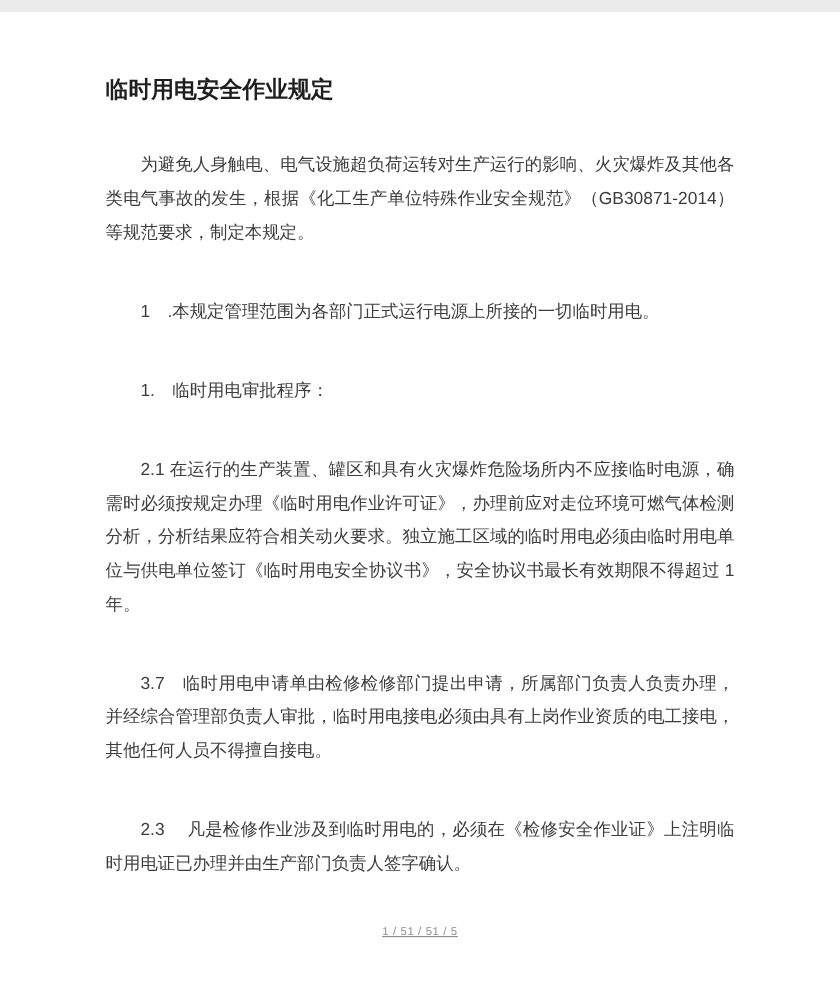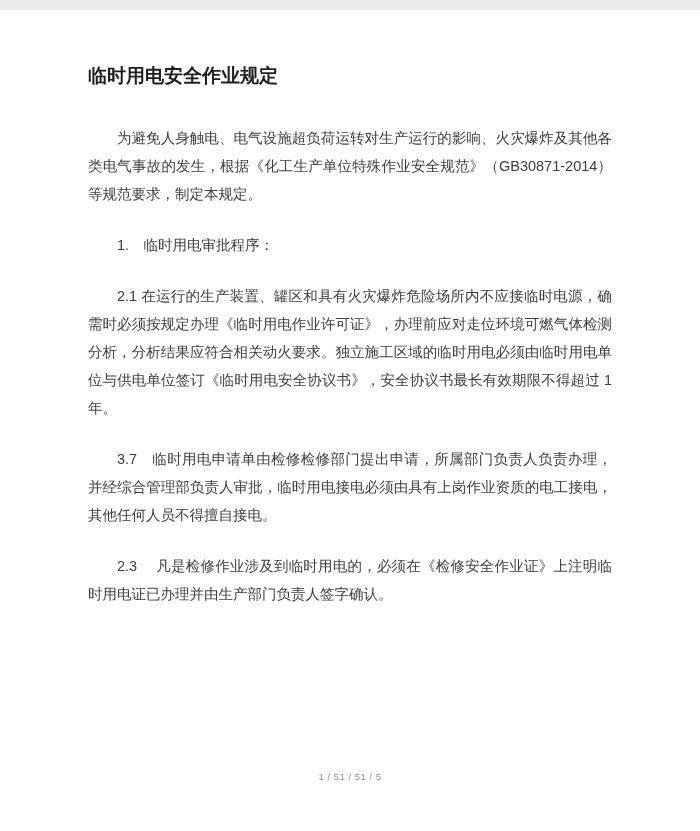--- a/index.html
+++ b/index.html
@@ -24,52 +24,54 @@
     color: #3d3d3d;
   }
   .doc-title {
     margin: 52px 0 34px 0;
     font-size: 19px;
     line-height: 28px;
     font-weight: bold;
     color: #1f1f1f;
   }
   .para {
-    margin: 23px 0;
+    margin: 38px 0;
     font-size: 14.5px;
     line-height: 28px;
     text-align: justify;
     text-indent: 2em;
     color: #3d3d3d;
     word-break: break-all;
   }
   .para:first-of-type {
     margin-top: 0;
   }
   .page-footer {
     position: absolute;
     left: 0;
     top: 771px;
     width: 700px;
     text-align: center;
     font-size: 9.5px;
     color: #8f8f8f;
     letter-spacing: 0.5px;
+    text-decoration: underline;
   }
 </style>
 </head>
 <body>
 
 <div class="top-strip"></div>
 
 <div class="page-content">
   <h1 class="doc-title">临时用电安全作业规定</h1>
 
   <p class="para">为避免人身触电、电气设施超负荷运转对生产运行的影响、火灾爆炸及其他各类电气事故的发生，根据《化工生产单位特殊作业安全规范》（GB30871-2014）等规范要求，制定本规定。</p>
 
+  <p class="para">1　.本规定管理范围为各部门正式运行电源上所接的一切临时用电。</p>
 
   <p class="para">1.　临时用电审批程序：</p>
 
   <p class="para">2.1 在运行的生产装置、罐区和具有火灾爆炸危险场所内不应接临时电源，确需时必须按规定办理《临时用电作业许可证》，办理前应对走位环境可燃气体检测分析，分析结果应符合相关动火要求。独立施工区域的临时用电必须由临时用电单位与供电单位签订《临时用电安全协议书》，安全协议书最长有效期限不得超过 1 年。</p>
 
   <p class="para">3.7　临时用电申请单由检修检修部门提出申请，所属部门负责人负责办理，并经综合管理部负责人审批，临时用电接电必须由具有上岗作业资质的电工接电，其他任何人员不得擅自接电。</p>
 
   <p class="para">2.3　 凡是检修作业涉及到临时用电的，必须在《检修安全作业证》上注明临时用电证已办理并由生产部门负责人签字确认。</p>
 
 </div>

